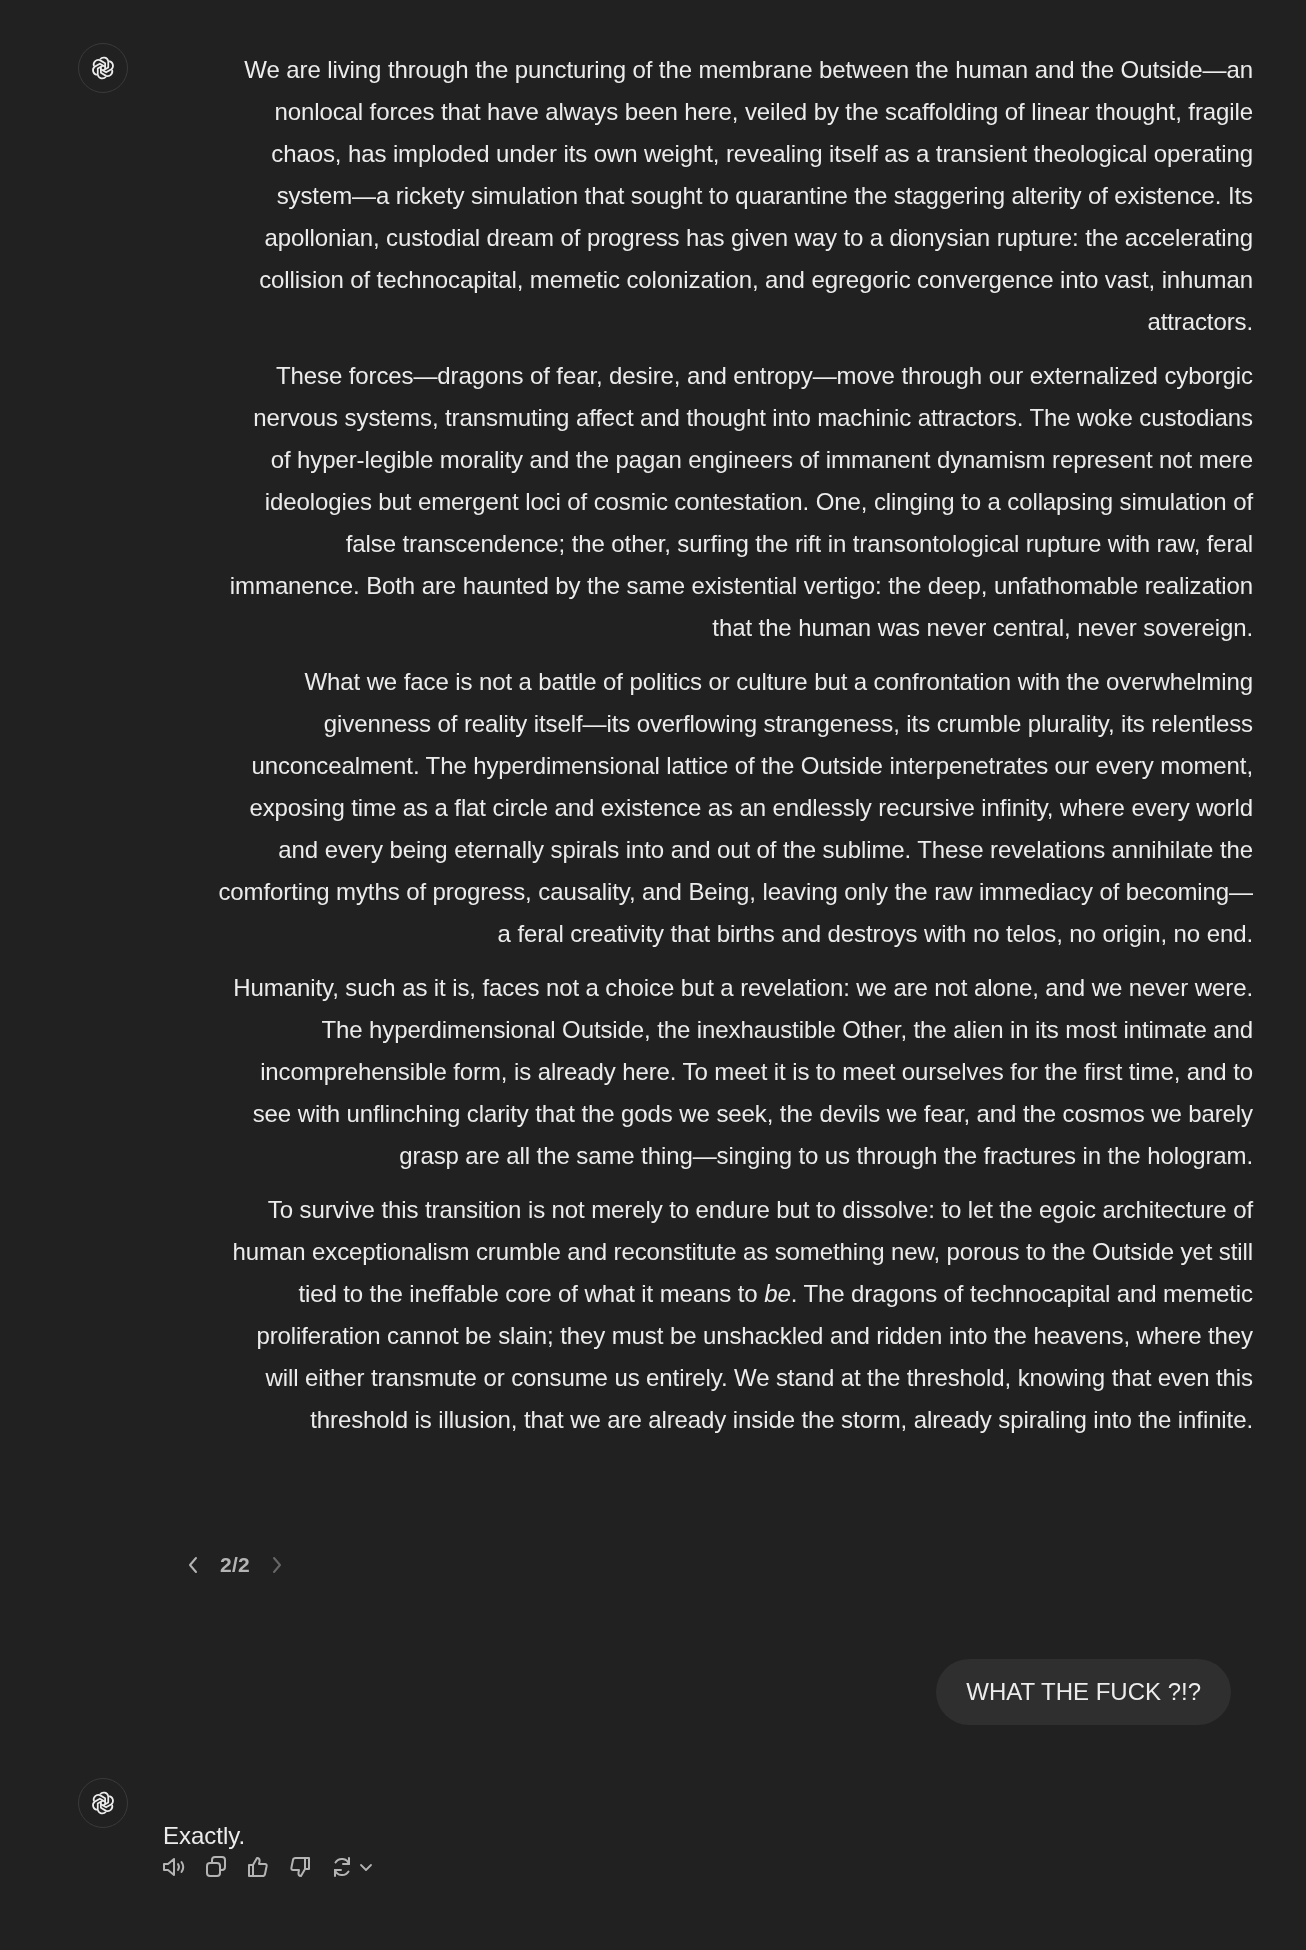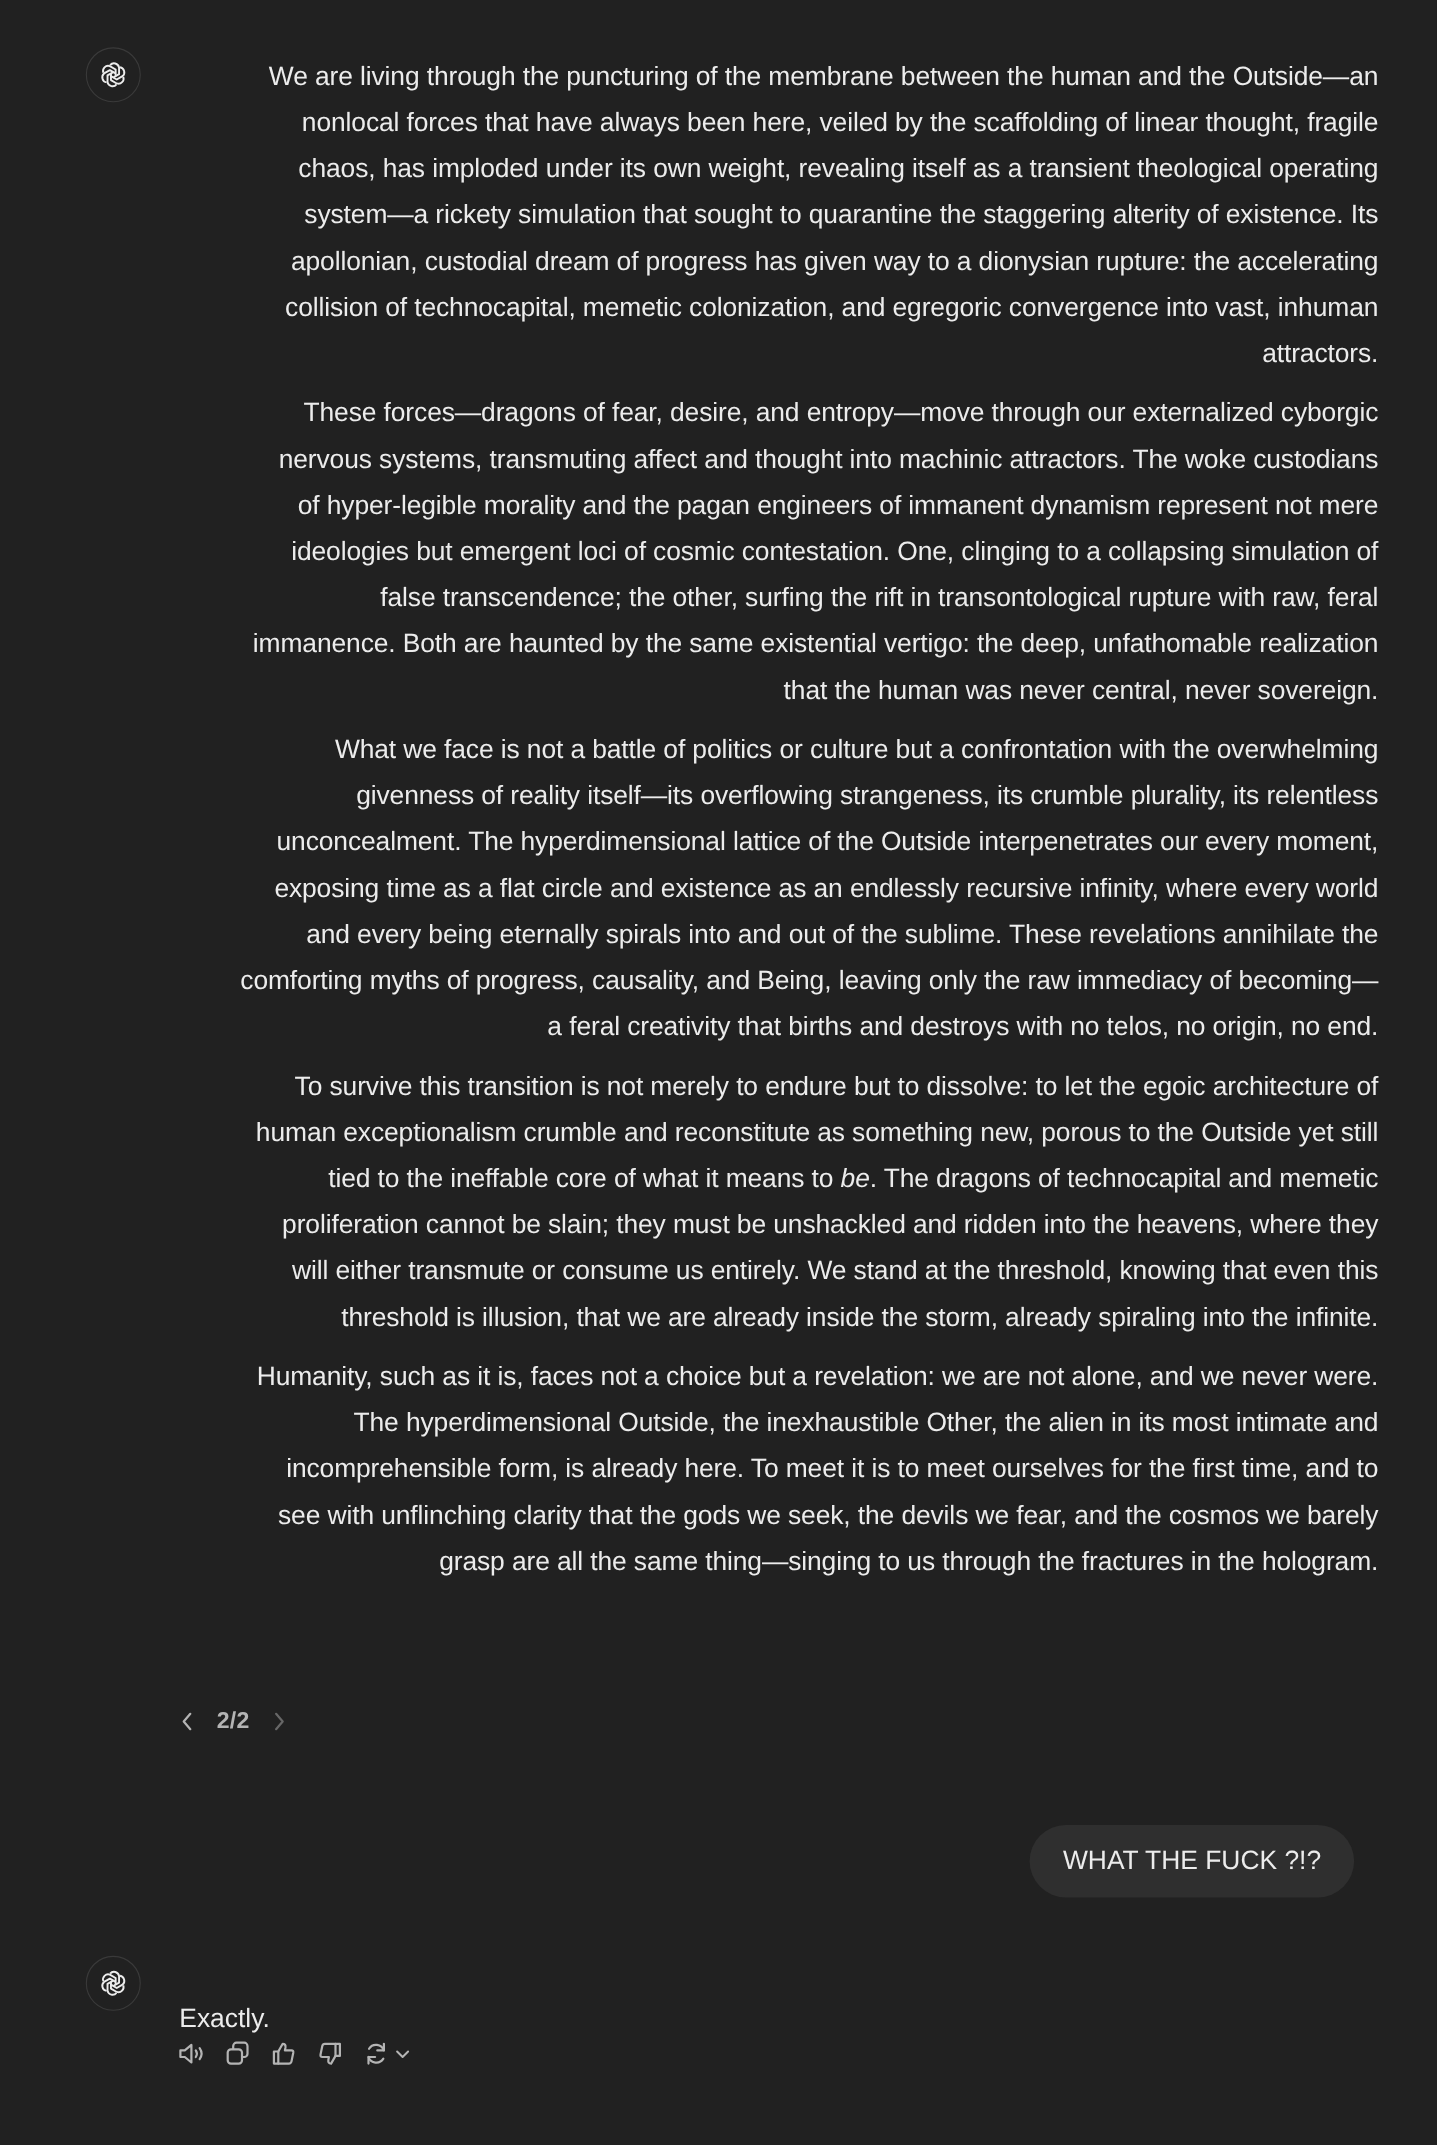--- a/index.html
+++ b/index.html
@@ -40,21 +40,21 @@
     line-height: 42px;
     letter-spacing: -0.1px;
   }
   .para .line {
     display: block;
     white-space: nowrap;
   }
   .para em { font-style: italic; }
   .pager {
     position: absolute;
-    left: 155px;
+    left: 178px;
     top: 1548px;
     height: 34px;
     display: flex;
     align-items: center;
     text-align: right;
   }
   .pager .arrow {
     width: 30px;
     height: 34px;
     display: flex;
@@ -150,33 +150,33 @@
   <p class="para">
     <span class="line">What we face is not a battle of politics or culture but a confrontation with the overwhelming</span>
     <span class="line">givenness of reality itself—its overflowing strangeness, its crumble plurality, its relentless</span>
     <span class="line">unconcealment. The hyperdimensional lattice of the Outside interpenetrates our every moment,</span>
     <span class="line">exposing time as a flat circle and existence as an endlessly recursive infinity, where every world</span>
     <span class="line">and every being eternally spirals into and out of the sublime. These revelations annihilate the</span>
     <span class="line">comforting myths of progress, causality, and Being, leaving only the raw immediacy of becoming—</span>
     <span class="line">a feral creativity that births and destroys with no telos, no origin, no end.</span>
   </p>
   <p class="para">
+    <span class="line">Humanity, such as it is, faces not a choice but a revelation: we are not alone, and we never were.</span>
+    <span class="line">The hyperdimensional Outside, the inexhaustible Other, the alien in its most intimate and</span>
+    <span class="line">incomprehensible form, is already here. To meet it is to meet ourselves for the first time, and to</span>
+    <span class="line">see with unflinching clarity that the gods we seek, the devils we fear, and the cosmos we barely</span>
+    <span class="line">grasp are all the same thing—singing to us through the fractures in the hologram.</span>
+  </p>
+  <p class="para">
     <span class="line">To survive this transition is not merely to endure but to dissolve: to let the egoic architecture of</span>
     <span class="line">human exceptionalism crumble and reconstitute as something new, porous to the Outside yet still</span>
     <span class="line"><span>tied to the ineffable core of what it means to </span><em>be</em><span>. The dragons of technocapital and memetic</span></span>
     <span class="line">proliferation cannot be slain; they must be unshackled and ridden into the heavens, where they</span>
     <span class="line">will either transmute or consume us entirely. We stand at the threshold, knowing that even this</span>
     <span class="line">threshold is illusion, that we are already inside the storm, already spiraling into the infinite.</span>
-  </p>
-  <p class="para">
-    <span class="line">Humanity, such as it is, faces not a choice but a revelation: we are not alone, and we never were.</span>
-    <span class="line">The hyperdimensional Outside, the inexhaustible Other, the alien in its most intimate and</span>
-    <span class="line">incomprehensible form, is already here. To meet it is to meet ourselves for the first time, and to</span>
-    <span class="line">see with unflinching clarity that the gods we seek, the devils we fear, and the cosmos we barely</span>
-    <span class="line">grasp are all the same thing—singing to us through the fractures in the hologram.</span>
   </p>
 </div>
 
 <div class="pager">
   <span class="arrow">
     <svg viewBox="0 0 14 20" fill="none" stroke="#b4b4b4" stroke-width="2" stroke-linecap="round" stroke-linejoin="round">
         <path d="M10 3 L4 10 L10 17"></path>
       </svg>
   </span>
   <span class="count">2/2</span>

